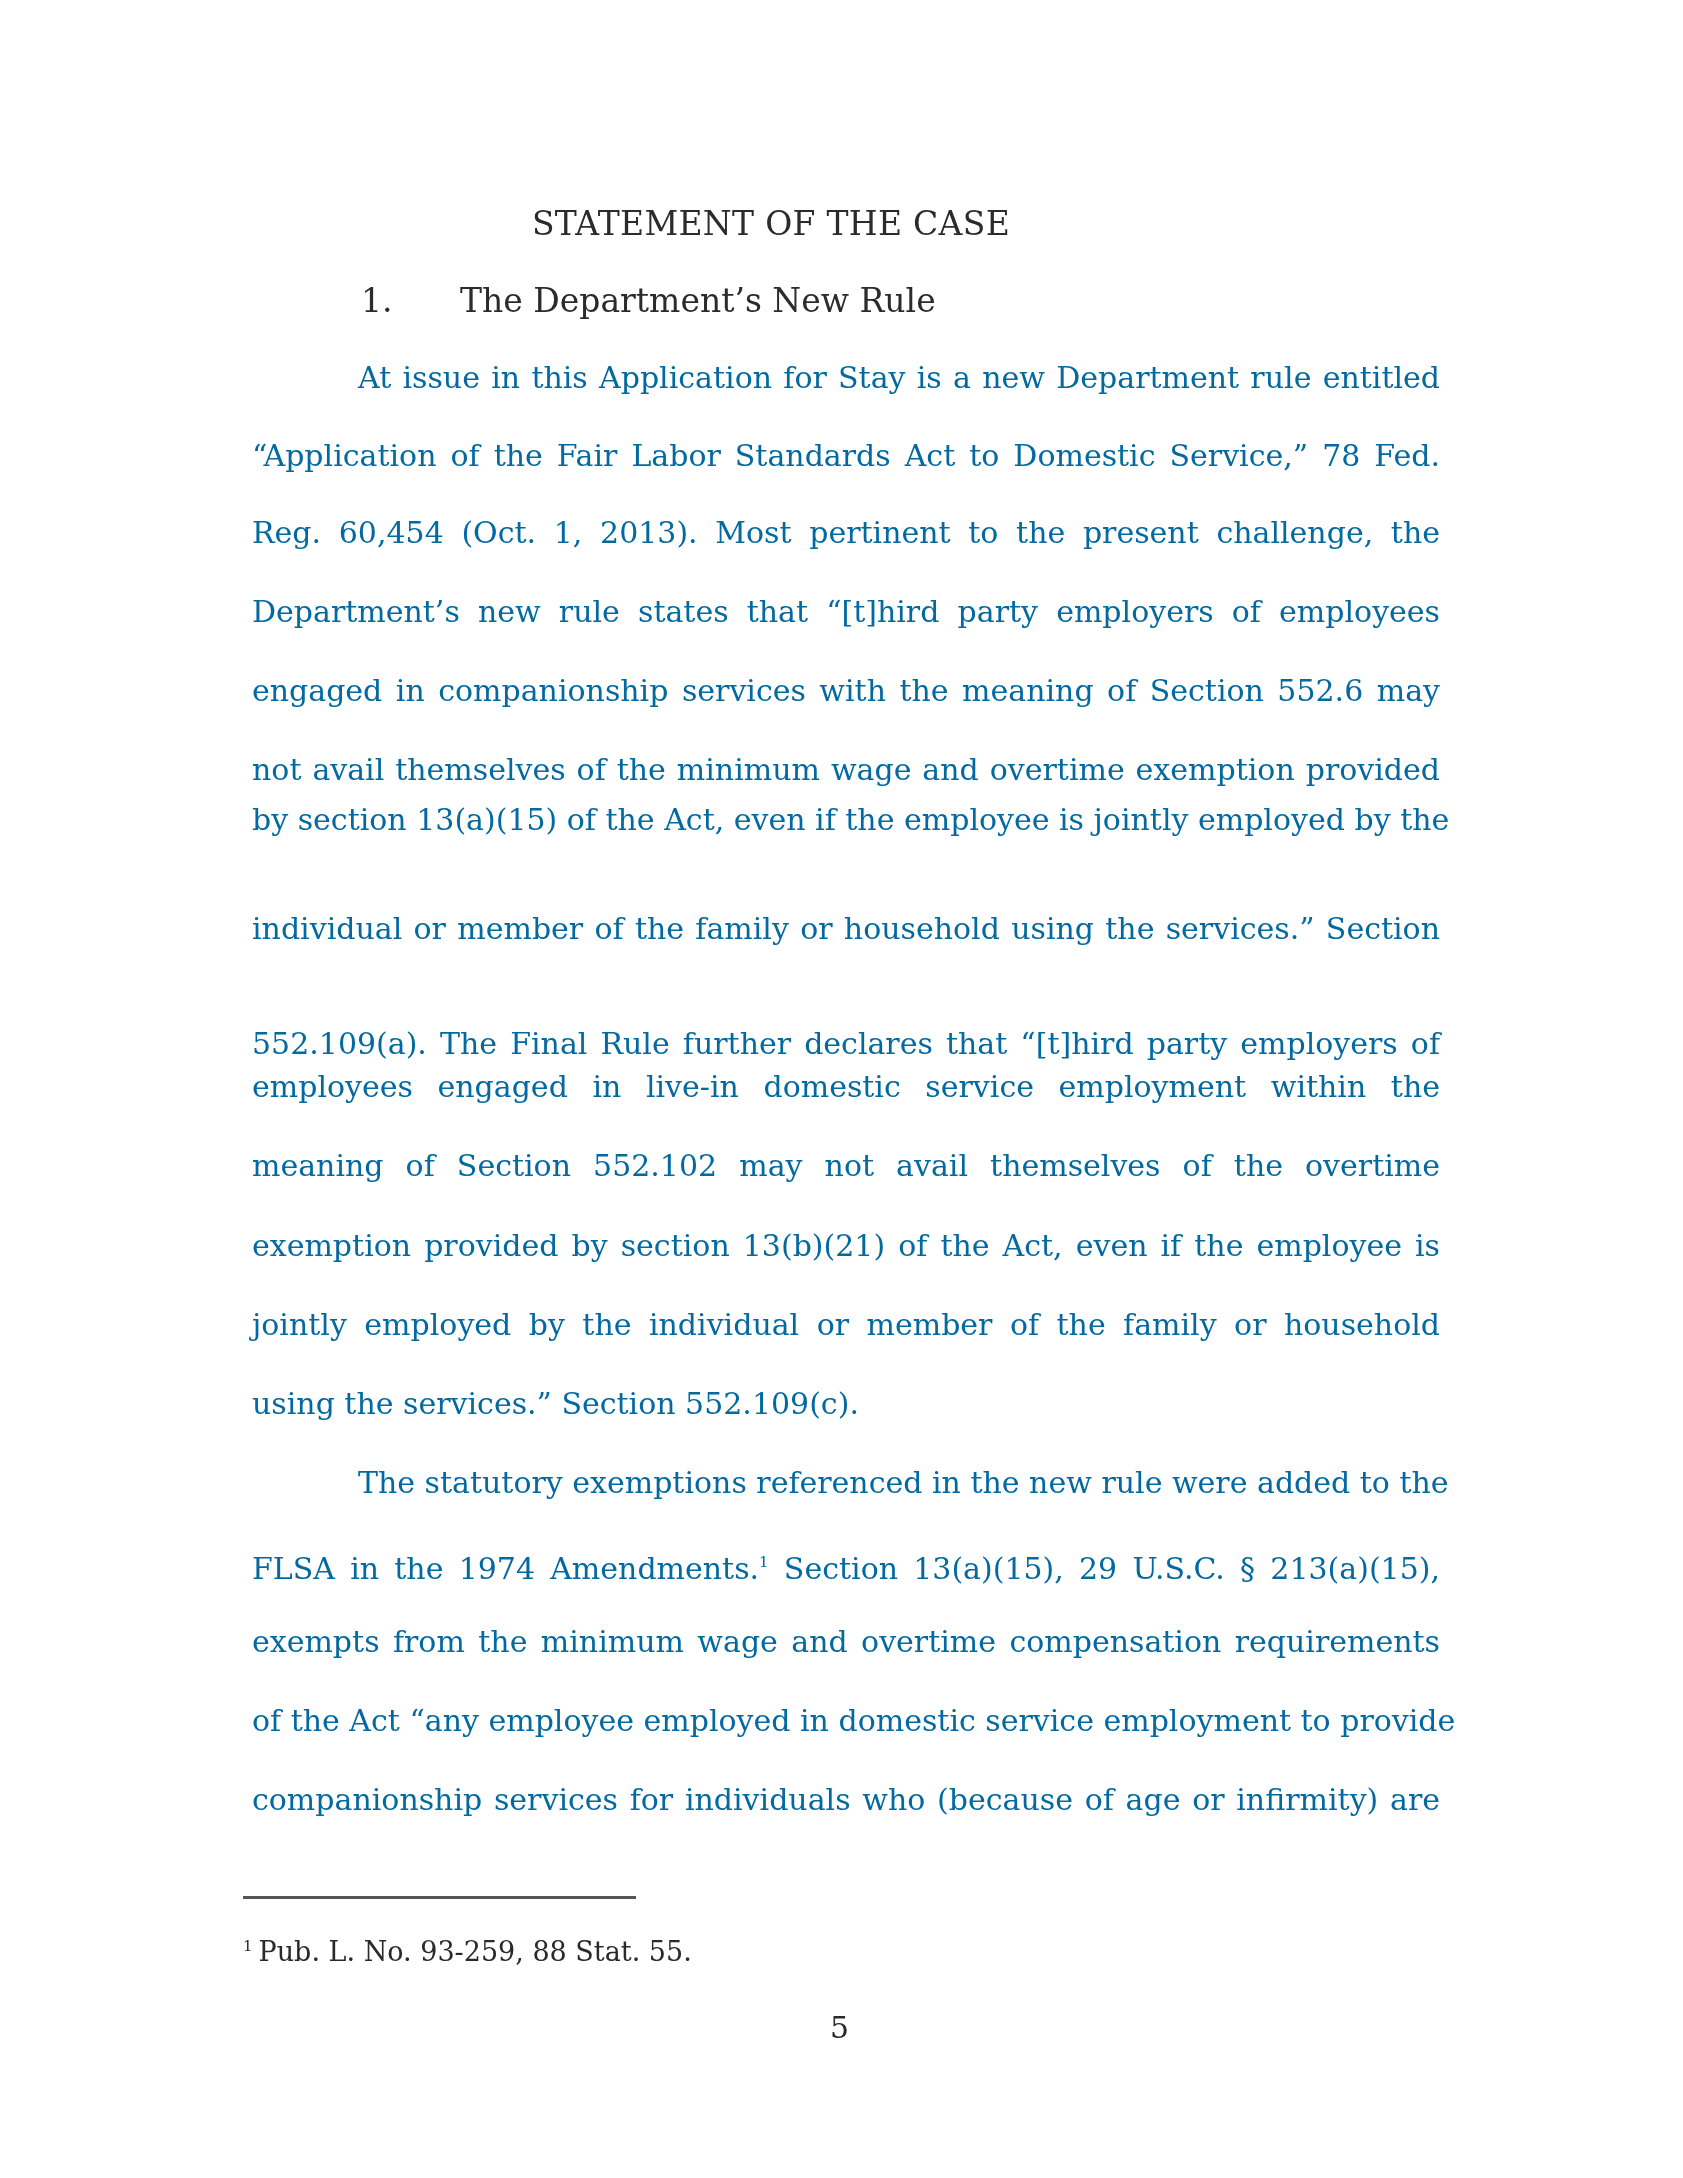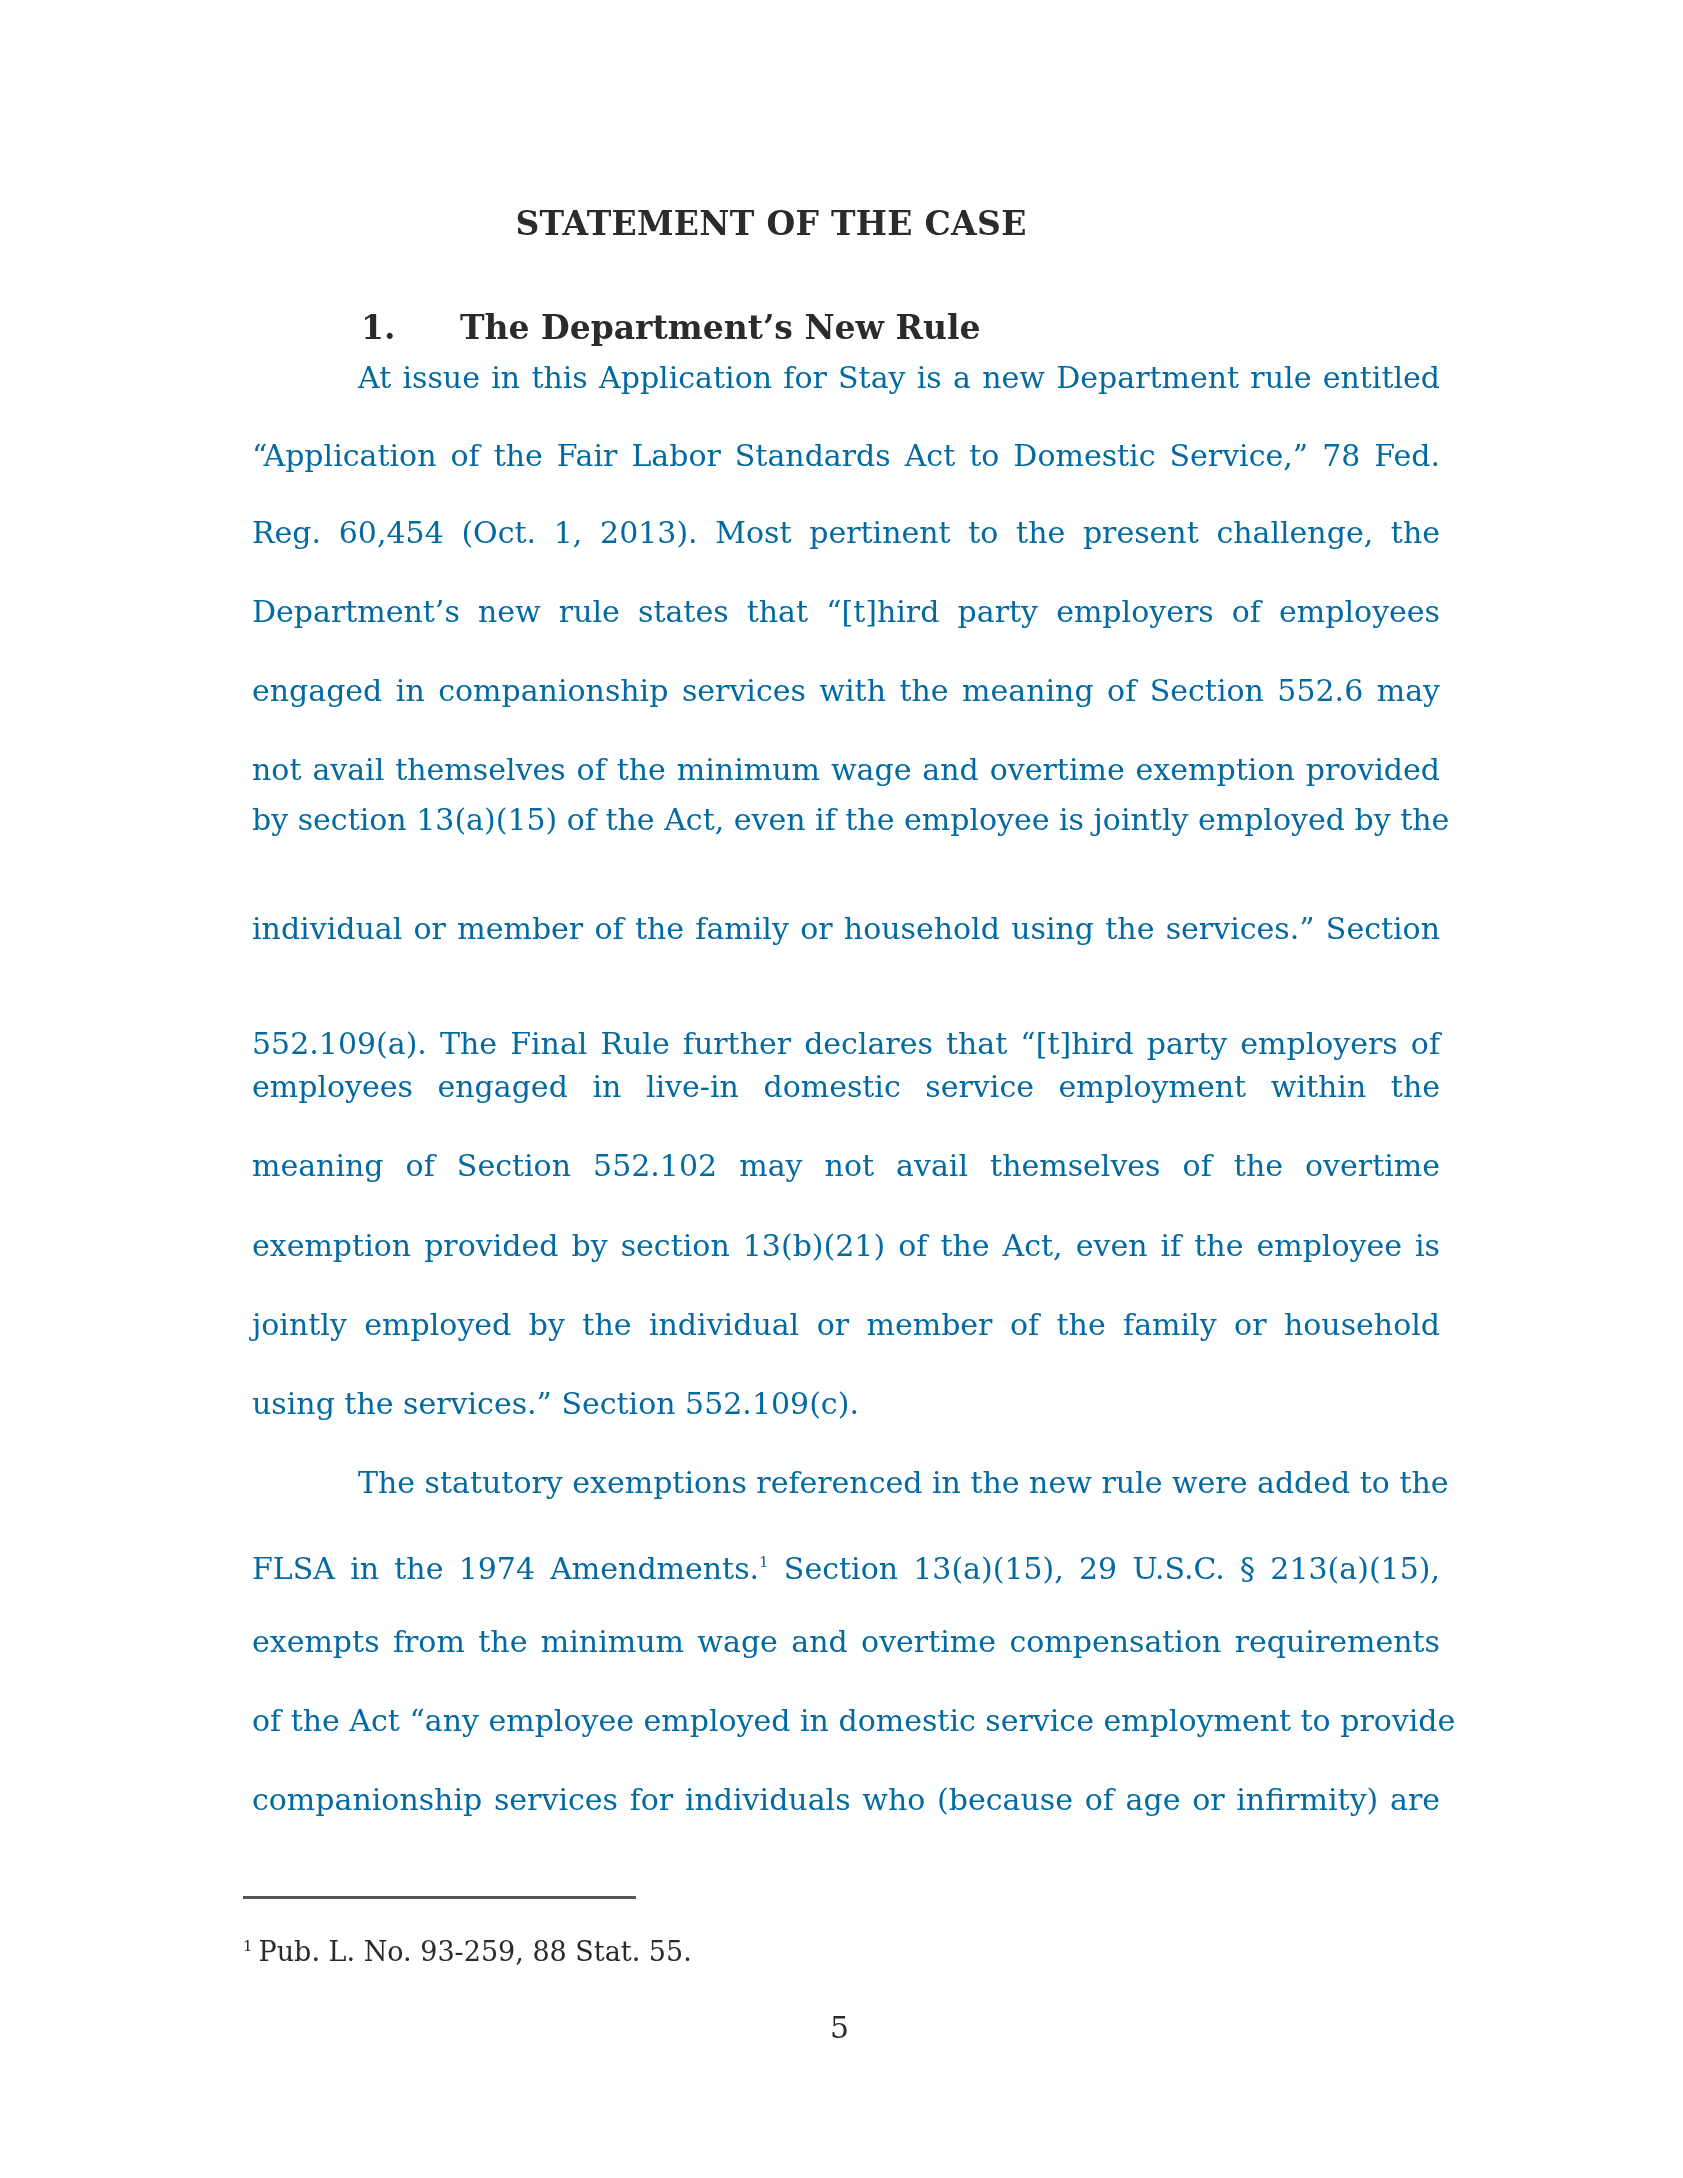--- a/index.html
+++ b/index.html
@@ -1,20 +1,20 @@
 <!DOCTYPE html>
 <html><head>
 <meta charset="utf-8">
 <style>
   html, body { margin: 0; padding: 0; background: #ffffff; }
   body { width: 1683px; height: 2178px; position: relative; overflow: hidden;
          font-family: "DejaVu Serif", "Liberation Serif", serif; color: #2a2a2a; }
   .title { position: absolute; top: 204px; left: 0; width: 1542px; text-align: center;
-           font-weight: bold; font-size: 33px; letter-spacing: 0.3px; color: #2b2b2b; }
-  .heading { position: absolute; top: 281px; left: 361px; font-weight: bold; font-size: 33px; color: #2b2b2b; margin-top: 27px; }
+           font-weight: normal; font-size: 33px; letter-spacing: 0.3px; color: #2b2b2b; }
+  .heading { position: absolute; top: 281px; left: 361px; font-weight: normal; font-size: 33px; color: #2b2b2b; }
   .heading .num { display: inline-block; width: 99px; }
   .line { position: absolute; left: 252px; width: 1188px; font-size: 30px; line-height: 40px;
           text-align: justify; text-align-last: justify; white-space: nowrap; color: #0369a1; }
   .line.indent { left: 358px; width: 1082px; }
   .line.last { text-align-last: left; }
   .fn-rule { position: absolute; top: 1896px; left: 243px; width: 393px; height: 3px; background: #555; }
   .footnote { position: absolute; top: 1923px; left: 243px; font-size: 27px; color: #2a2a2a; margin-top: 13px; }
   .footnote sup { font-size: 15px; vertical-align: 10px; margin-right: 6px; }
   .page-num { position: absolute; top: 2010px; left: 830px; font-size: 30px; color: #2a2a2a; }
   .sup { font-size: 15px; vertical-align: 12px; }

